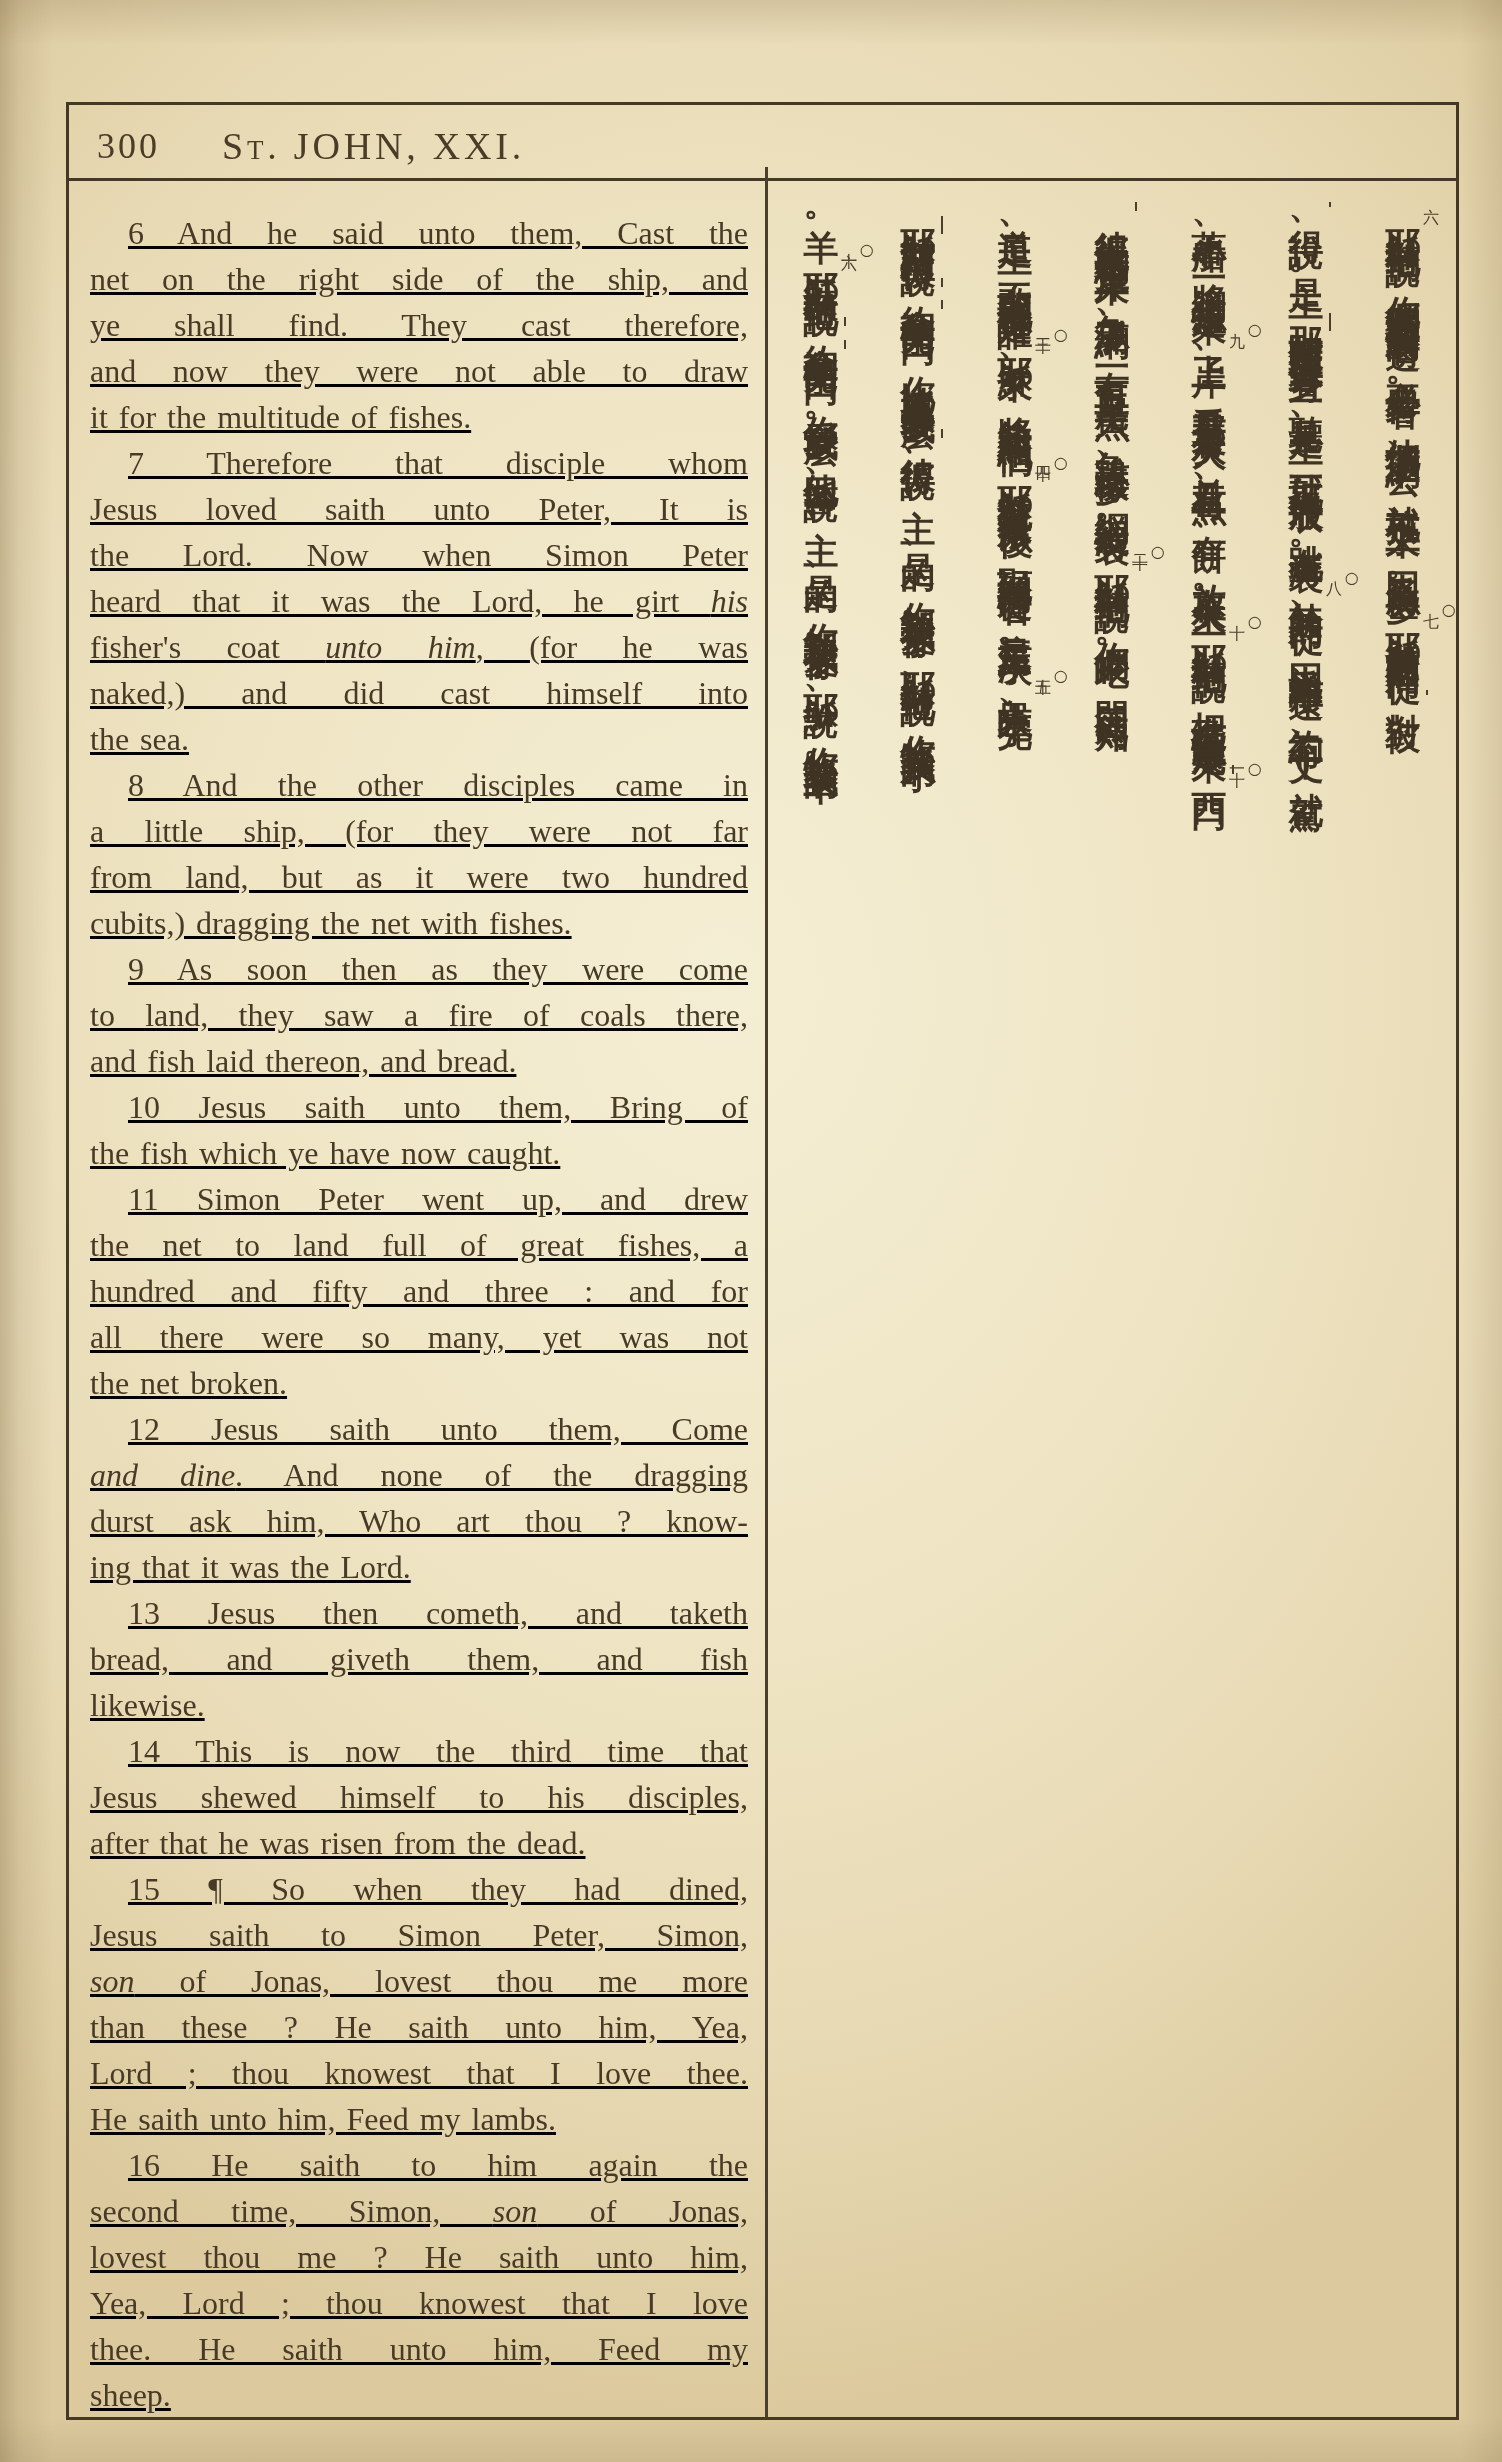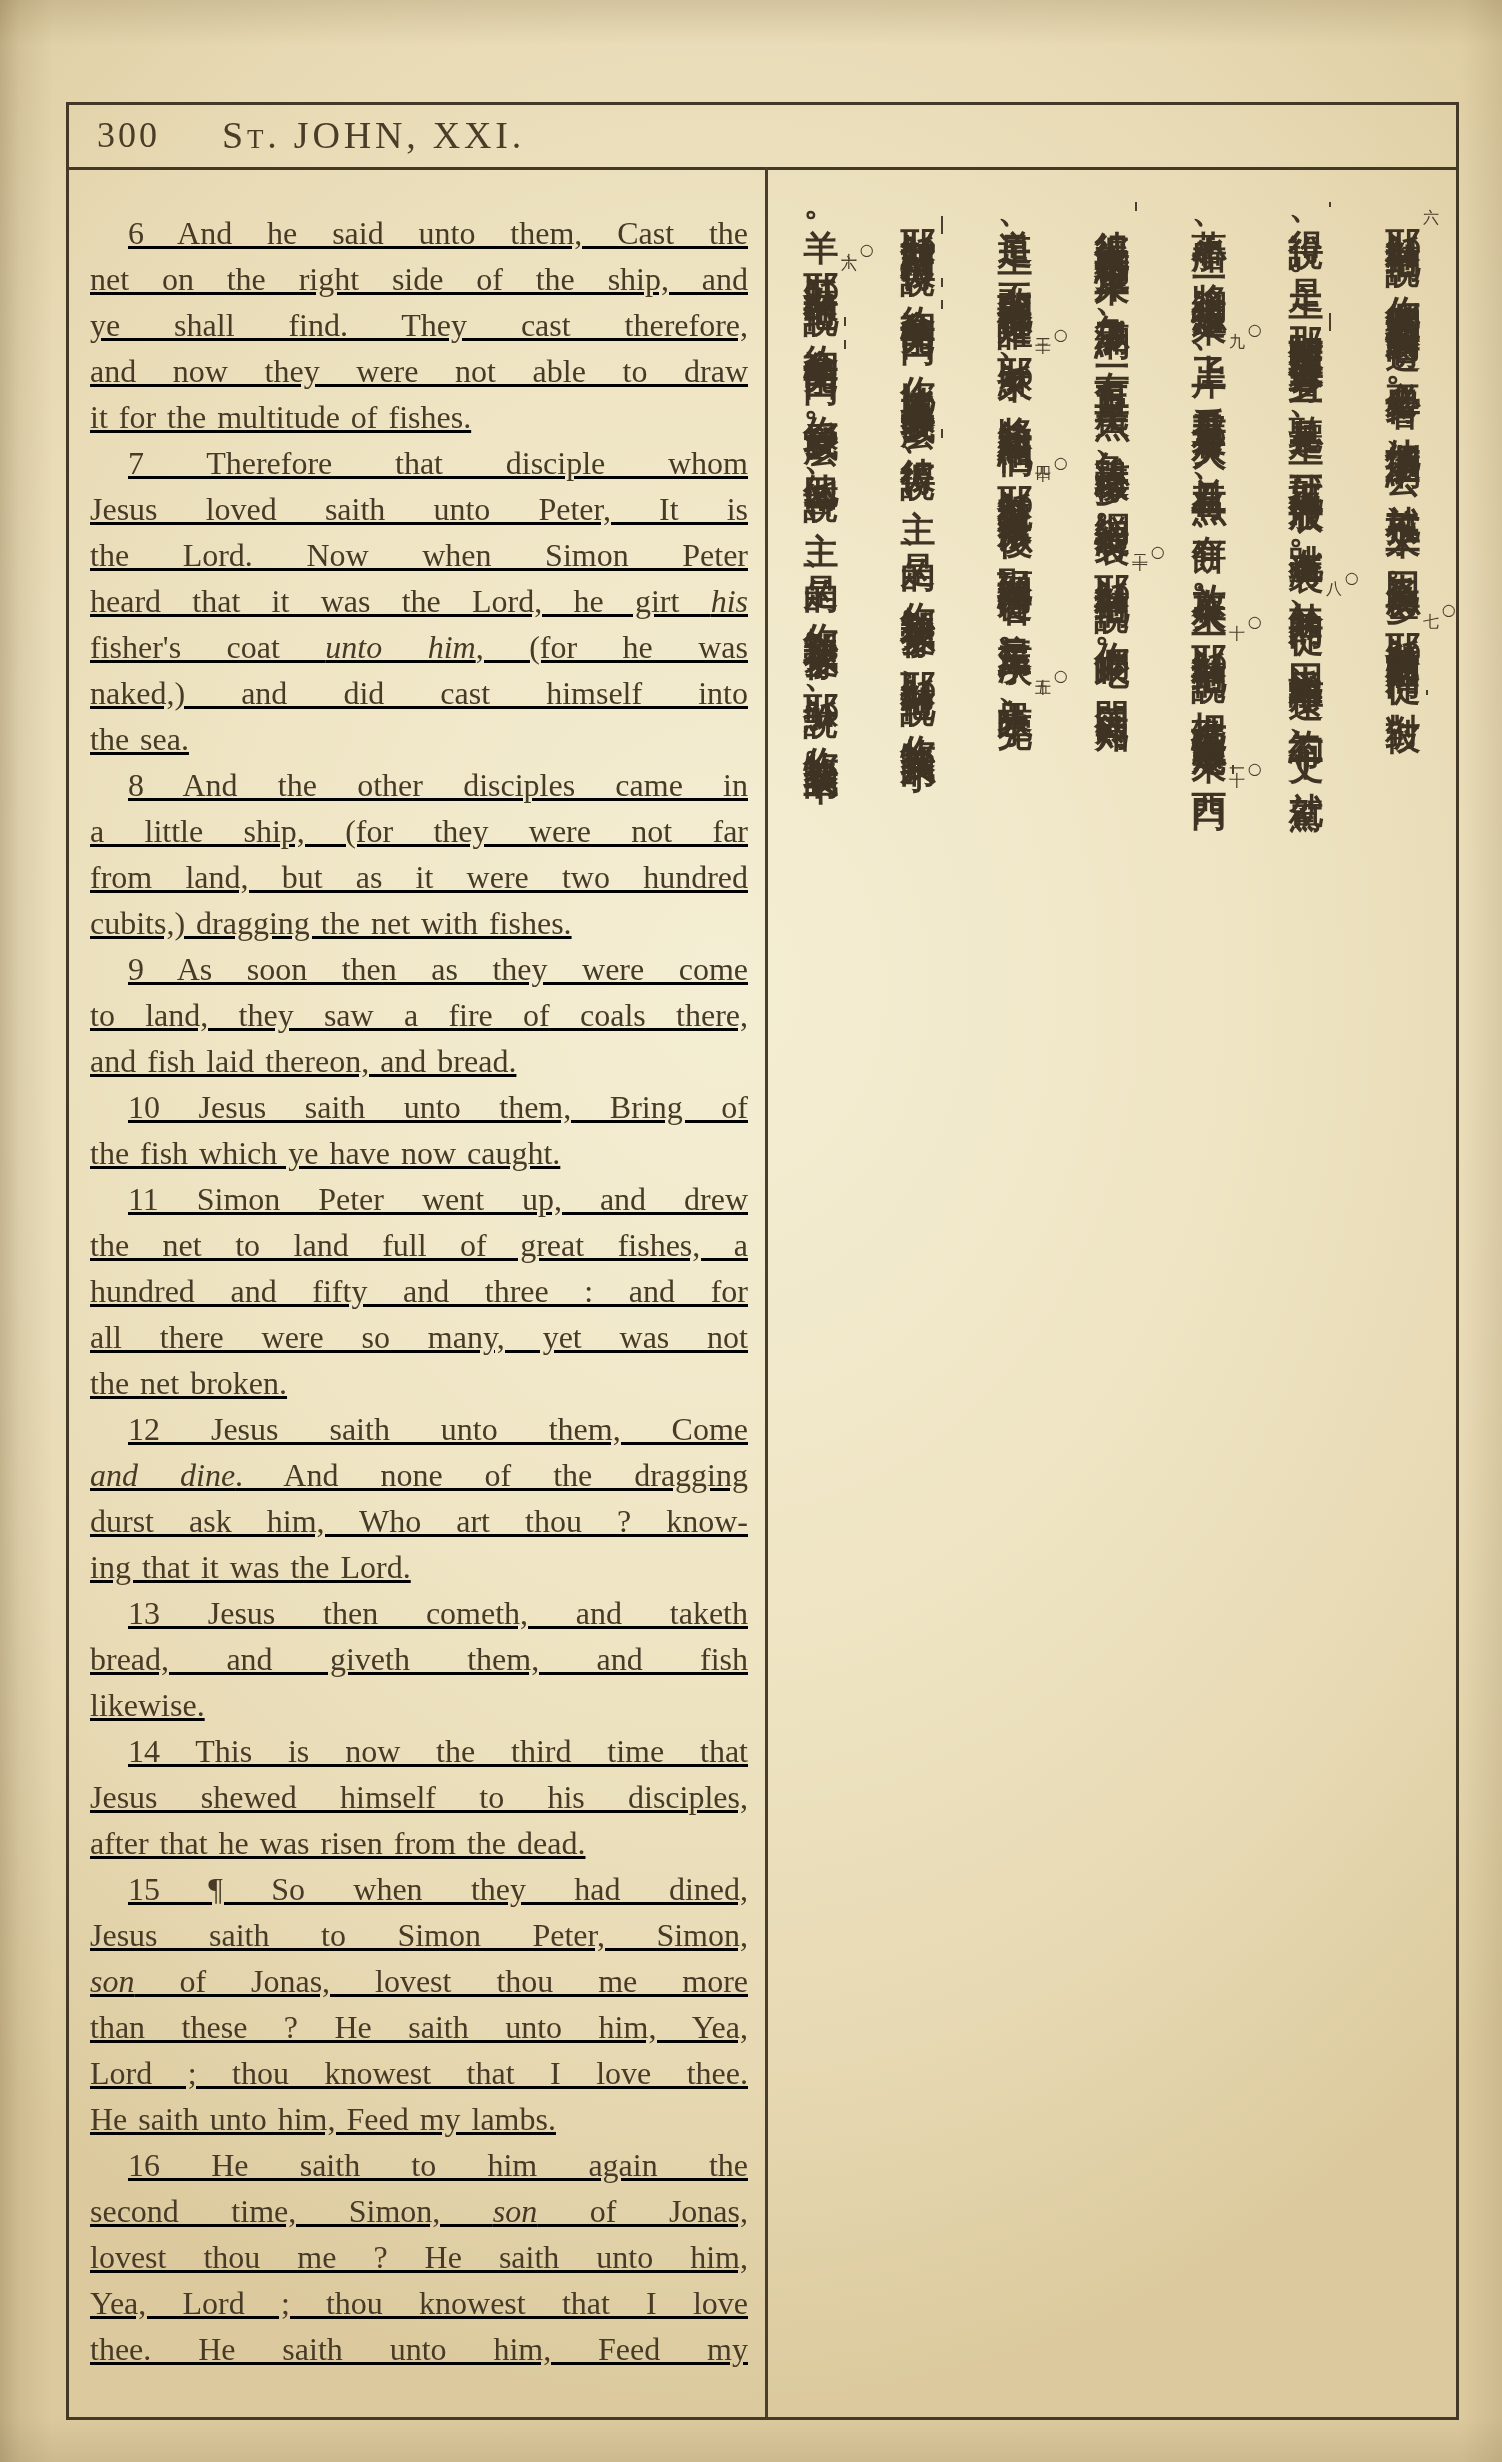--- a/index.html
+++ b/index.html
@@ -10,21 +10,21 @@
       linear-gradient(180deg, rgba(110,88,50,.18) 0px, rgba(110,88,50,0) 45px),
       linear-gradient(270deg, rgba(110,88,50,.14) 0px, rgba(110,88,50,0) 41px),
       linear-gradient(0deg, rgba(110,88,50,.14) 0px, rgba(110,88,50,0) 45px),
       radial-gradient(ellipse 1127px 1427px at 48% 40%, #f4eed4 0%, #efe5c4 45%, #e7d9b3 75%, #dcca9e 100%);
     font-family:"Liberation Serif","DejaVu Serif",serif;
   }
   .frame{
     position:absolute;left:66px;top:102px;width:1387px;height:2312px;
     border:3.8px solid #443927;box-sizing:content-box;
   }
-  .header{position:absolute;top:3px;left:0;right:0;height:59px;border-bottom:3.8px solid #443927;}
+  .header{position:absolute;top:14px;left:0;right:0;height:59px;border-bottom:3.8px solid #443927;}
   .pageno{position:absolute;left:28px;top:6px;font-size:36px;color:#4a3d28;letter-spacing:3px;}
   .etitle{position:absolute;left:153px;top:4.5px;font-size:38px;color:#4a3d28;letter-spacing:3.8px;font-variant:small-caps;}
   .ctitle{position:absolute;right:62px;top:7.5px;font-size:40px;color:#453a26;letter-spacing:20px;font-weight:bold;}
   .content{position:absolute;top:62px;left:0;right:0;bottom:0;}
   .divider{position:absolute;left:696px;top:0;bottom:0;width:3px;background:#4a3f2c;}
   
   .eng{position:absolute;left:10.5px;top:0;width:676px;padding-top:43px;text-decoration:underline;}
   .eline{height:46px;line-height:46px;font-size:32px;color:#473a26;padding:0 7.5px 0 10.5px;word-spacing:3px;white-space:nowrap;}
   .eline.jst{white-space:normal;text-align:justify;text-align-last:justify;}
   .eline.ind{text-indent:38px;}
@@ -93,20 +93,21 @@
           <div class="eline jst"><span>Jesus saith to Simon Peter, Simon,</span></div>
           <div class="eline jst"><i>son</i><span> of Jonas, lovest thou me more</span></div>
           <div class="eline jst"><span>than these ? He saith unto him, Yea,</span></div>
           <div class="eline jst"><span>Lord ; thou knowest that I love thee.</span></div>
           <div class="eline"><span>He saith unto him, Feed my lambs.</span></div>
           <div class="eline ind jst"><span>16 He saith to him again the</span></div>
           <div class="eline jst"><span>second time, Simon, </span><i>son</i><span> of Jonas,</span></div>
           <div class="eline jst"><span>lovest thou me ? He saith unto him,</span></div>
           <div class="eline jst"><span>Yea, Lord ; thou knowest that I love</span></div>
           <div class="eline jst"><span>thee.  He saith unto him, Feed my</span></div>
+          <div class="eline"><span>sheep.</span></div>
         </div>
       <div class="cjk" id="cjk">
           <div class="ccol"><span class="vm"><span class="vmi">六</span></span><span>耶穌對他們說、你們將網撒在船的右邊、必要得著。他們撒下網去、就拉不上來了、因爲魚甚多。</span><span class="vm"><span class="vmi">○七</span></span><span>耶穌所愛的那個門徒、對</span><span class="pn">彼</span></div>
           <div class="ccol"><span class="pn">得</span><span>說、是主。那時候</span><span class="pn">西門彼得</span><span>赤著身、一聽見是主、就披上一件衣服、跳在海裏。</span><span class="vm"><span class="vmi">○八</span></span><span>其餘的門徒、因爲離岸不遠、約有二十丈、就駕</span></div>
           <div class="ccol"><span>著小船、將一網魚拉過來。</span><span class="vm"><span class="vmi">○九</span></span><span>上了岸、看見那裏有炭火、並且有魚、有餅、放在炭火上。</span><span class="vm"><span class="vmi">○十</span></span><span>耶穌對他們說、把纔打的魚拿幾尾來。</span><span class="vm"><span class="vmi">○十一</span></span><span class="pn">西門</span></div>
           <div class="ccol"><span class="pn">彼得</span><span>就去將網拉上岸來、魚滿了網、有一百五十三尾大魚、魚雖這樣多、網卻沒有裂。</span><span class="vm"><span class="vmi">○十二</span></span><span>耶穌對他們說、你們來吃。門徒因爲知</span></div>
           <div class="ccol"><span>道是主、不敢問他說你是誰。</span><span class="vm"><span class="vmi">○十三</span></span><span>耶穌來了、將餅和魚給他們。</span><span class="vm"><span class="vmi">○十四</span></span><span>耶穌從死裏復活以後、顯現給門徒看、這是第三次了。</span><span class="vm"><span class="vmi">○十五</span></span><span>衆人吃完了、</span></div>
           <div class="ccol"><span>耶穌對</span><span class="pn">西門彼得</span><span>說、</span><span class="pn">約拿</span><span>的兒子</span><span class="pn">西門</span><span>、你比這些人更愛我麼。</span><span class="pn">彼得</span><span>說、主、是的、你知道我愛你了。耶穌對他說、你牧養我的小</span></div>
           <div class="ccol"><span>羊。</span><span class="vm"><span class="vmi">○十六</span></span><span>耶穌二次對他說、</span><span class="pn">約拿</span><span>的兒子</span><span class="pn">西門</span><span>、你愛我麼。他回答說、主、是的、你知道我愛你了。耶穌說、你牧養我的羊。</span></div>
         </div>

